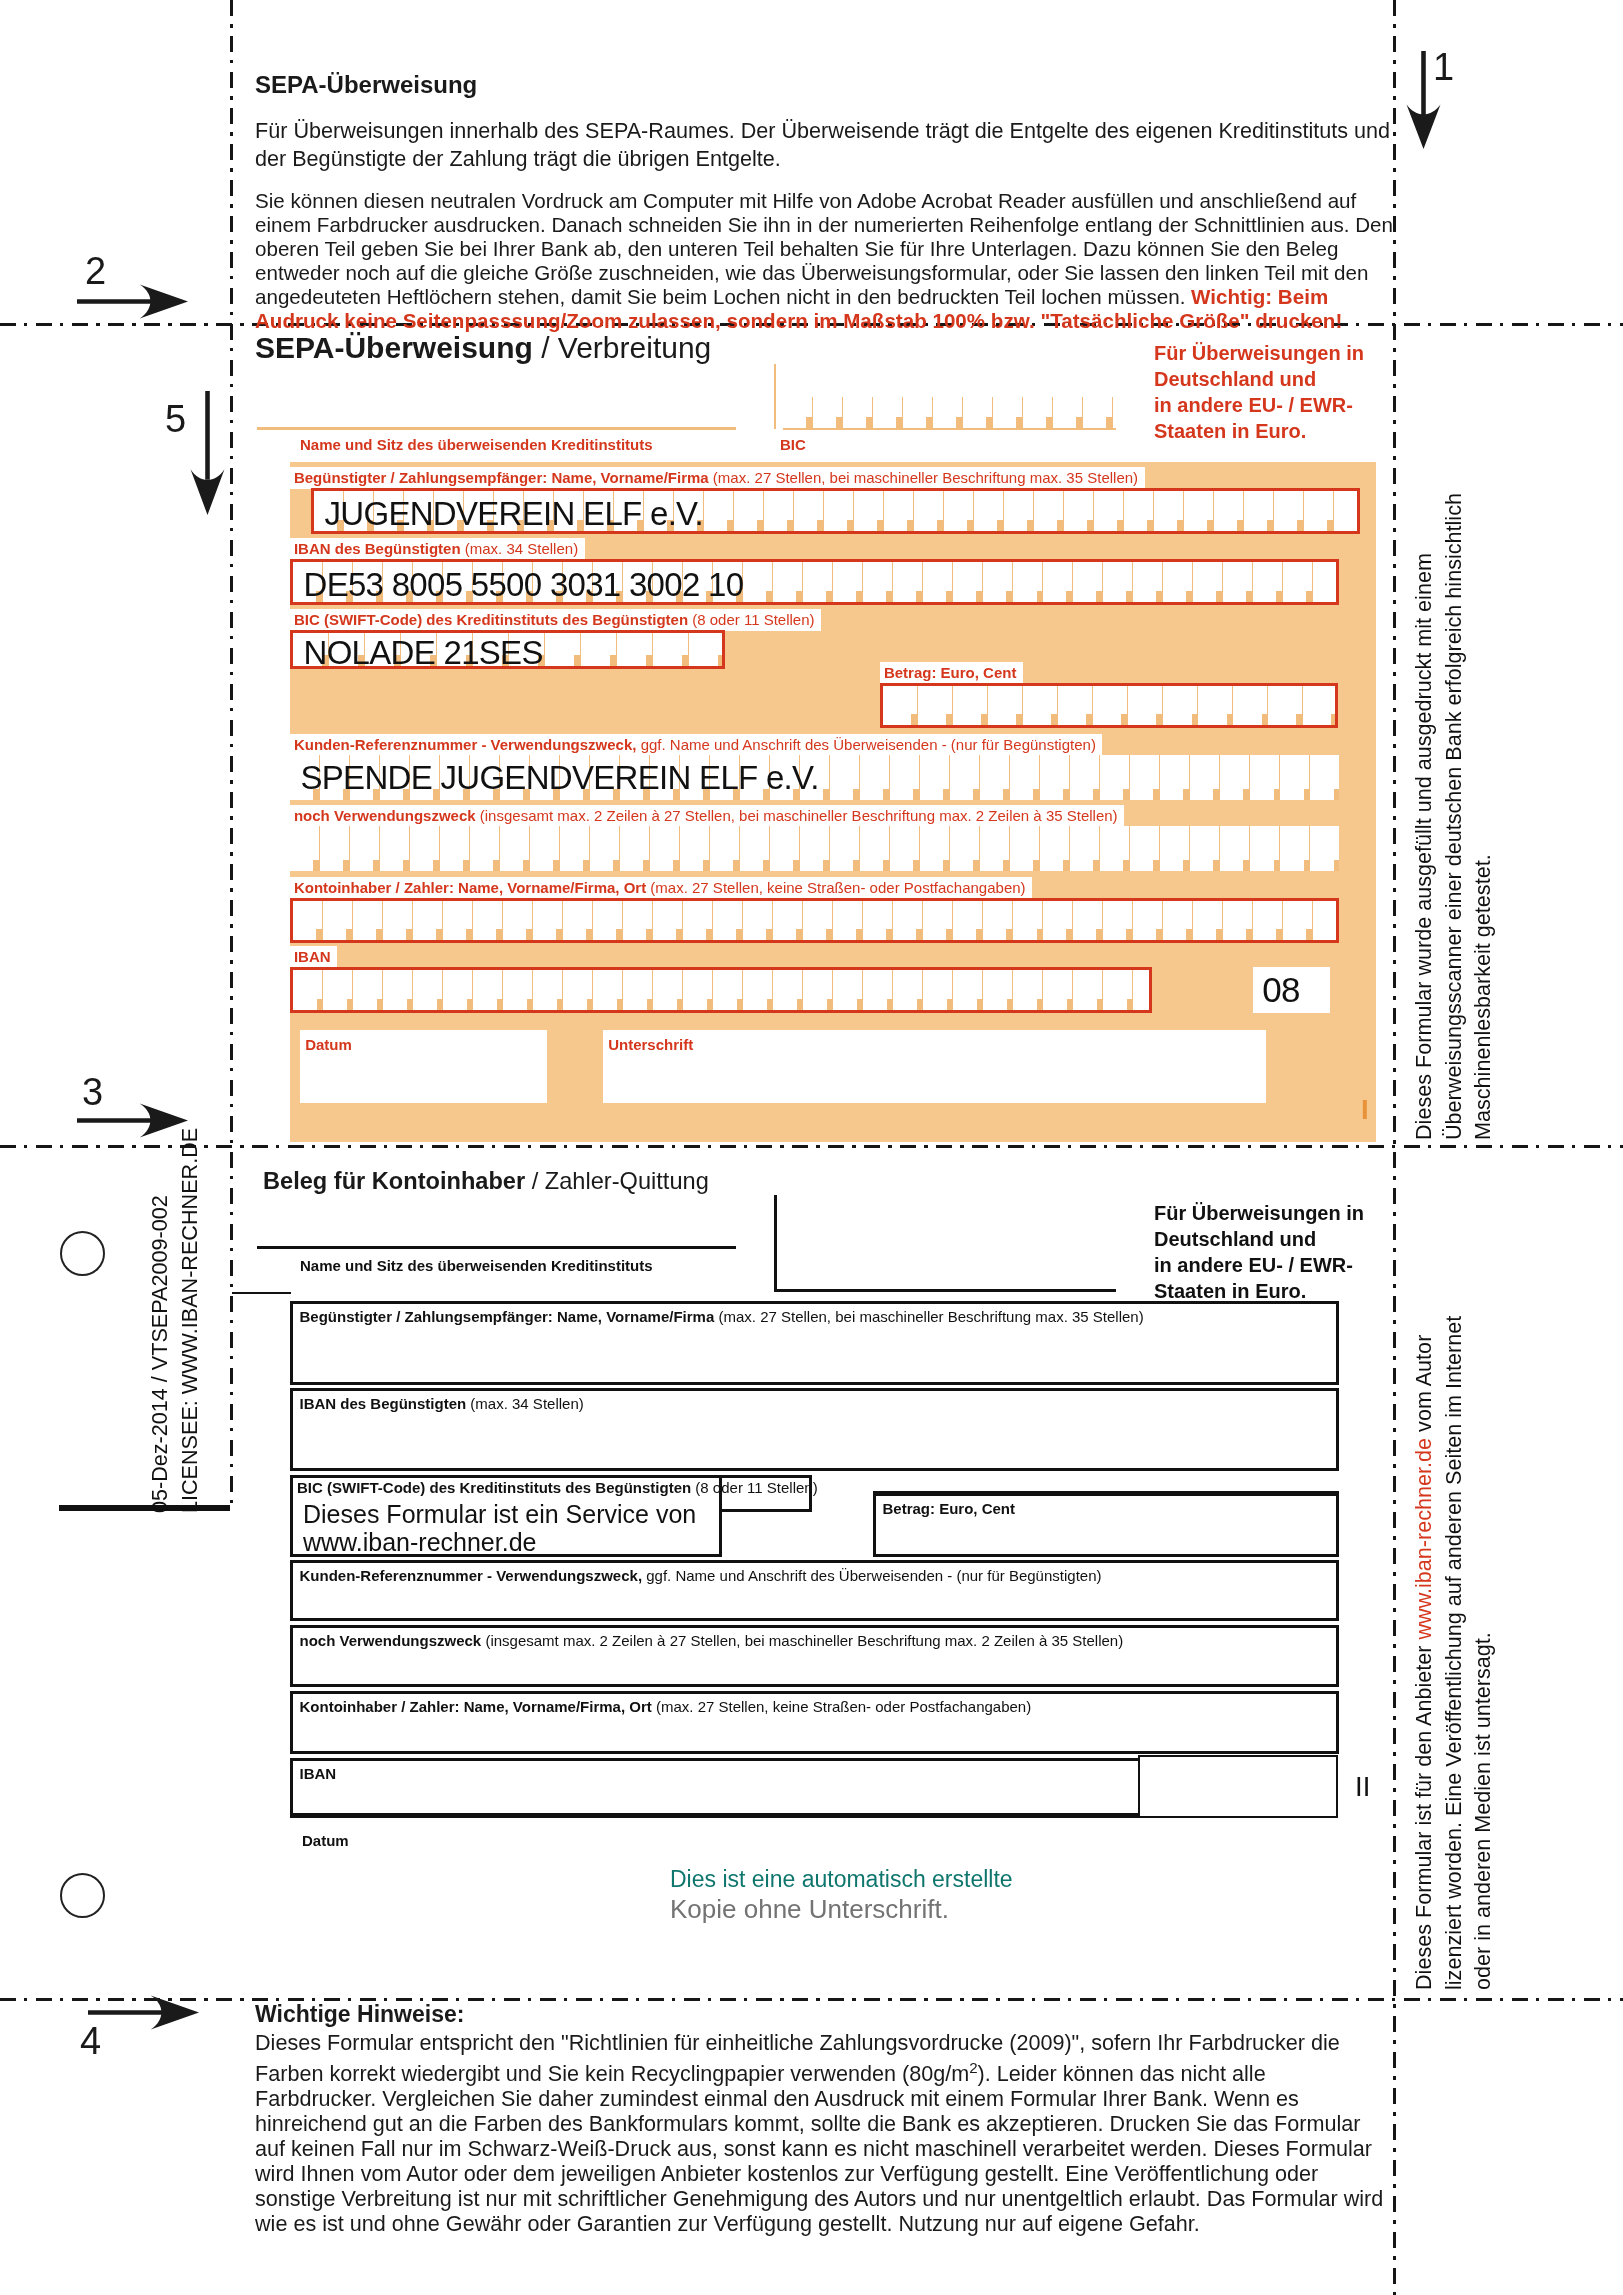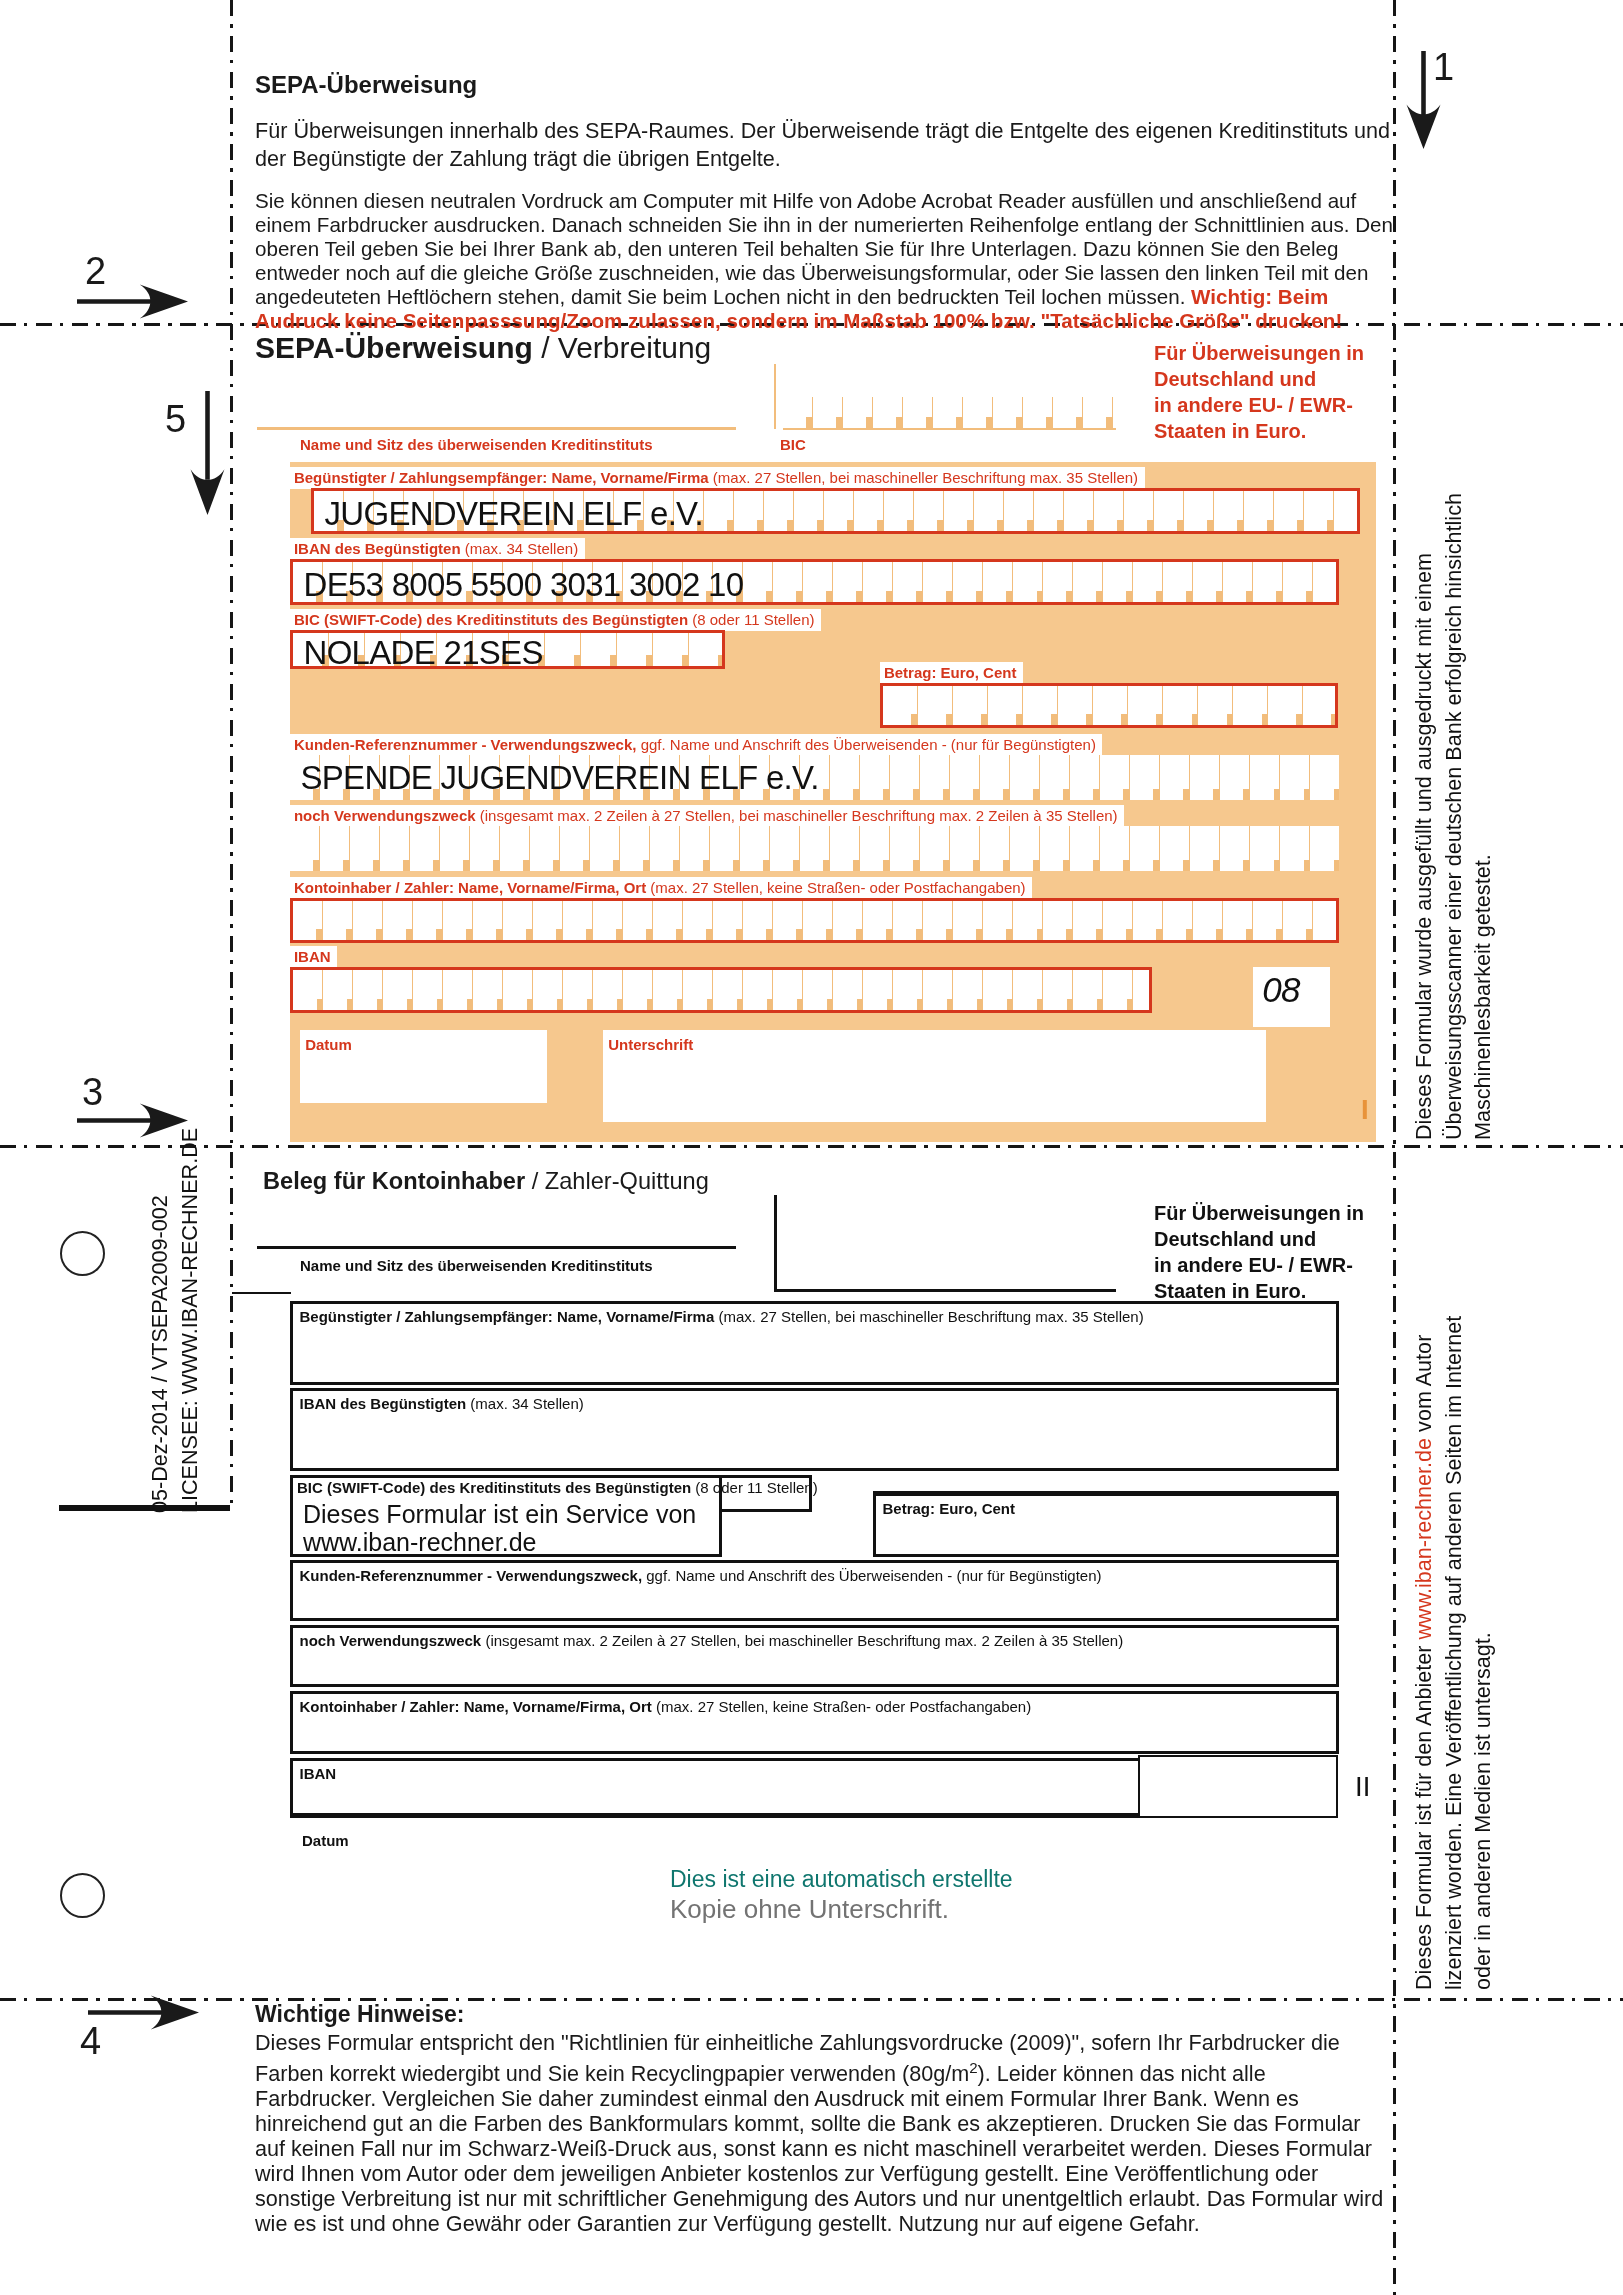--- a/index.html
+++ b/index.html
@@ -150,28 +150,28 @@
   </div>
   <div class="fld comb" style="left:290px;top:826px;width:1049px;height:45px;"></div>
 
   <div class="chip b" style="left:290px;top:877px;">
     <span>Kontoinhaber / Zahler: Name, Vorname/Firma, Ort</span><span class="rest"> (max. 27 Stellen, keine Straßen- oder Postfachangaben)</span>
   </div>
   <div class="fld redb comb" style="left:290px;top:898px;width:1049px;height:45px;"></div>
 
   <div class="chip b" style="left:290px;top:946px;">IBAN</div>
   <div class="fld redb comb" style="left:290px;top:967px;width:862px;height:46px;"></div>
-  <div class="fld" style="left:1253px;top:967px;width:77px;height:60px;font-style:italic;">
+  <div class="fld" style="left:1253px;top:967px;width:77px;height:46px;">
     <div class="val" style="left:9.2px;top:2.6px;font-size:35px;">08</div>
   </div>
 
   <div class="fld" style="left:300px;top:1030px;width:247px;height:73px;">
     <div class="txt red b" style="left:5.2px;top:2.6px;font-size:15px;">Datum</div>
   </div>
-  <div class="fld" style="left:603px;top:1030px;width:663px;height:92px;">
+  <div class="fld" style="left:603px;top:1030px;width:663px;height:73px;">
     <div class="txt red b" style="left:5.2px;top:2.6px;font-size:15px;">Unterschrift</div>
   </div>
   <div class="txt" style="left:1361px;top:1098px;color:#e8933a;font-size:27.5px;font-weight:bold;">I</div>
 
   <div class="txt" style="left:263px;top:1169px;font-size:23.6px;">
     <span class="b">Beleg für Kontoinhaber</span><span> / Zahler-Quittung</span>
   </div>
 
   <div class="txt b" style="left:1154px;top:1200px;font-size:20px;line-height:26px;color:#111;">
     <div>Für Überweisungen in</div>

